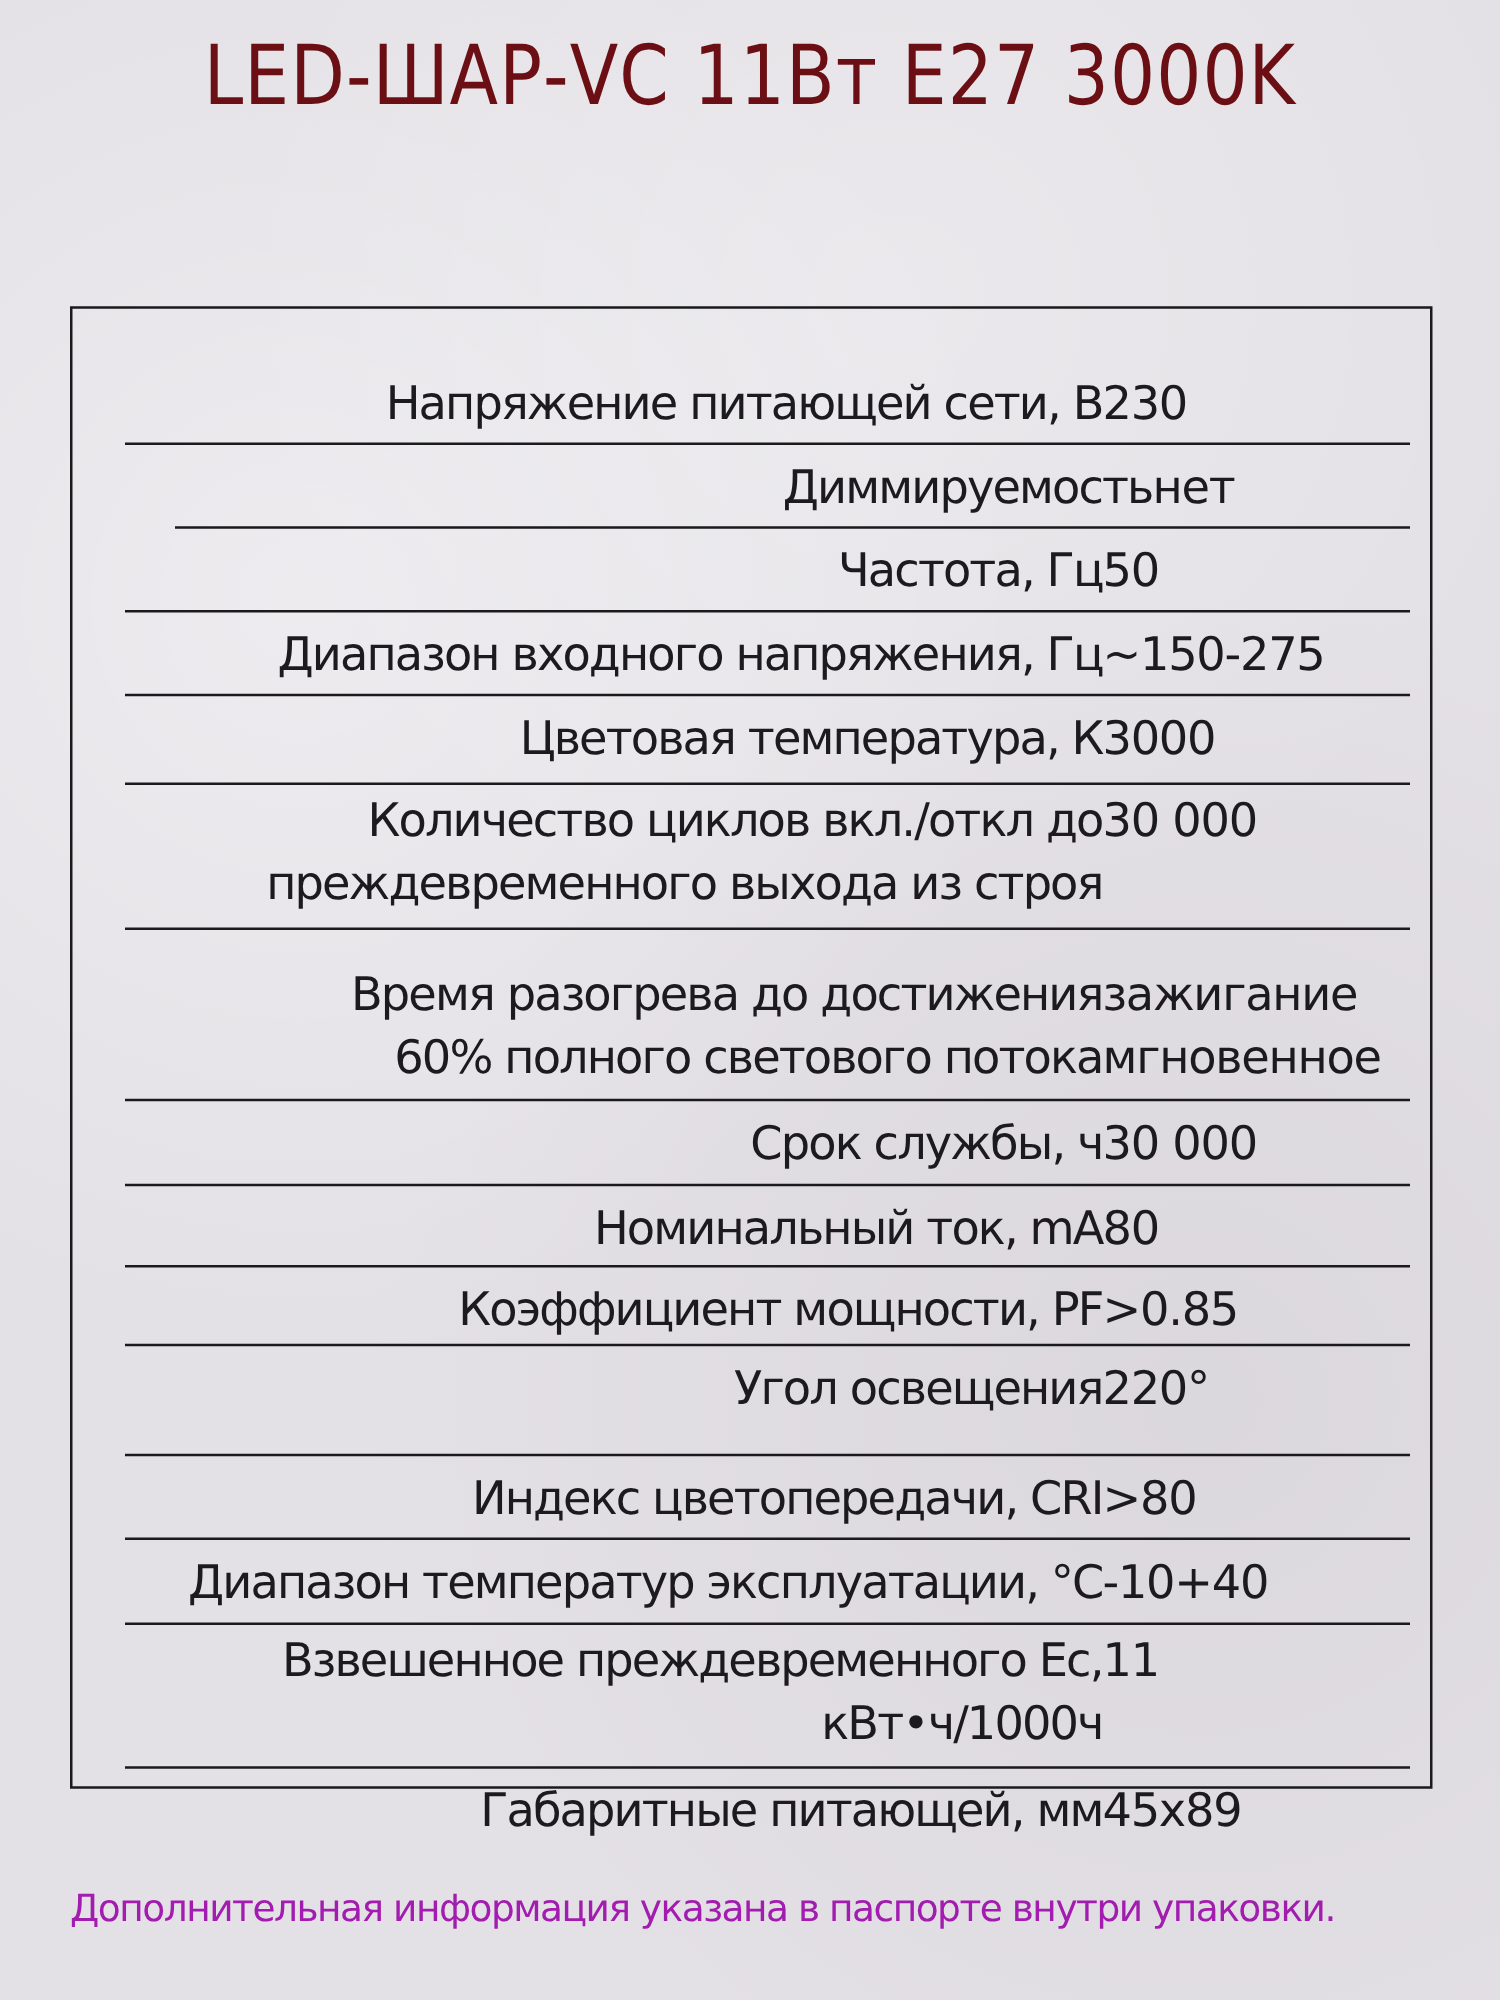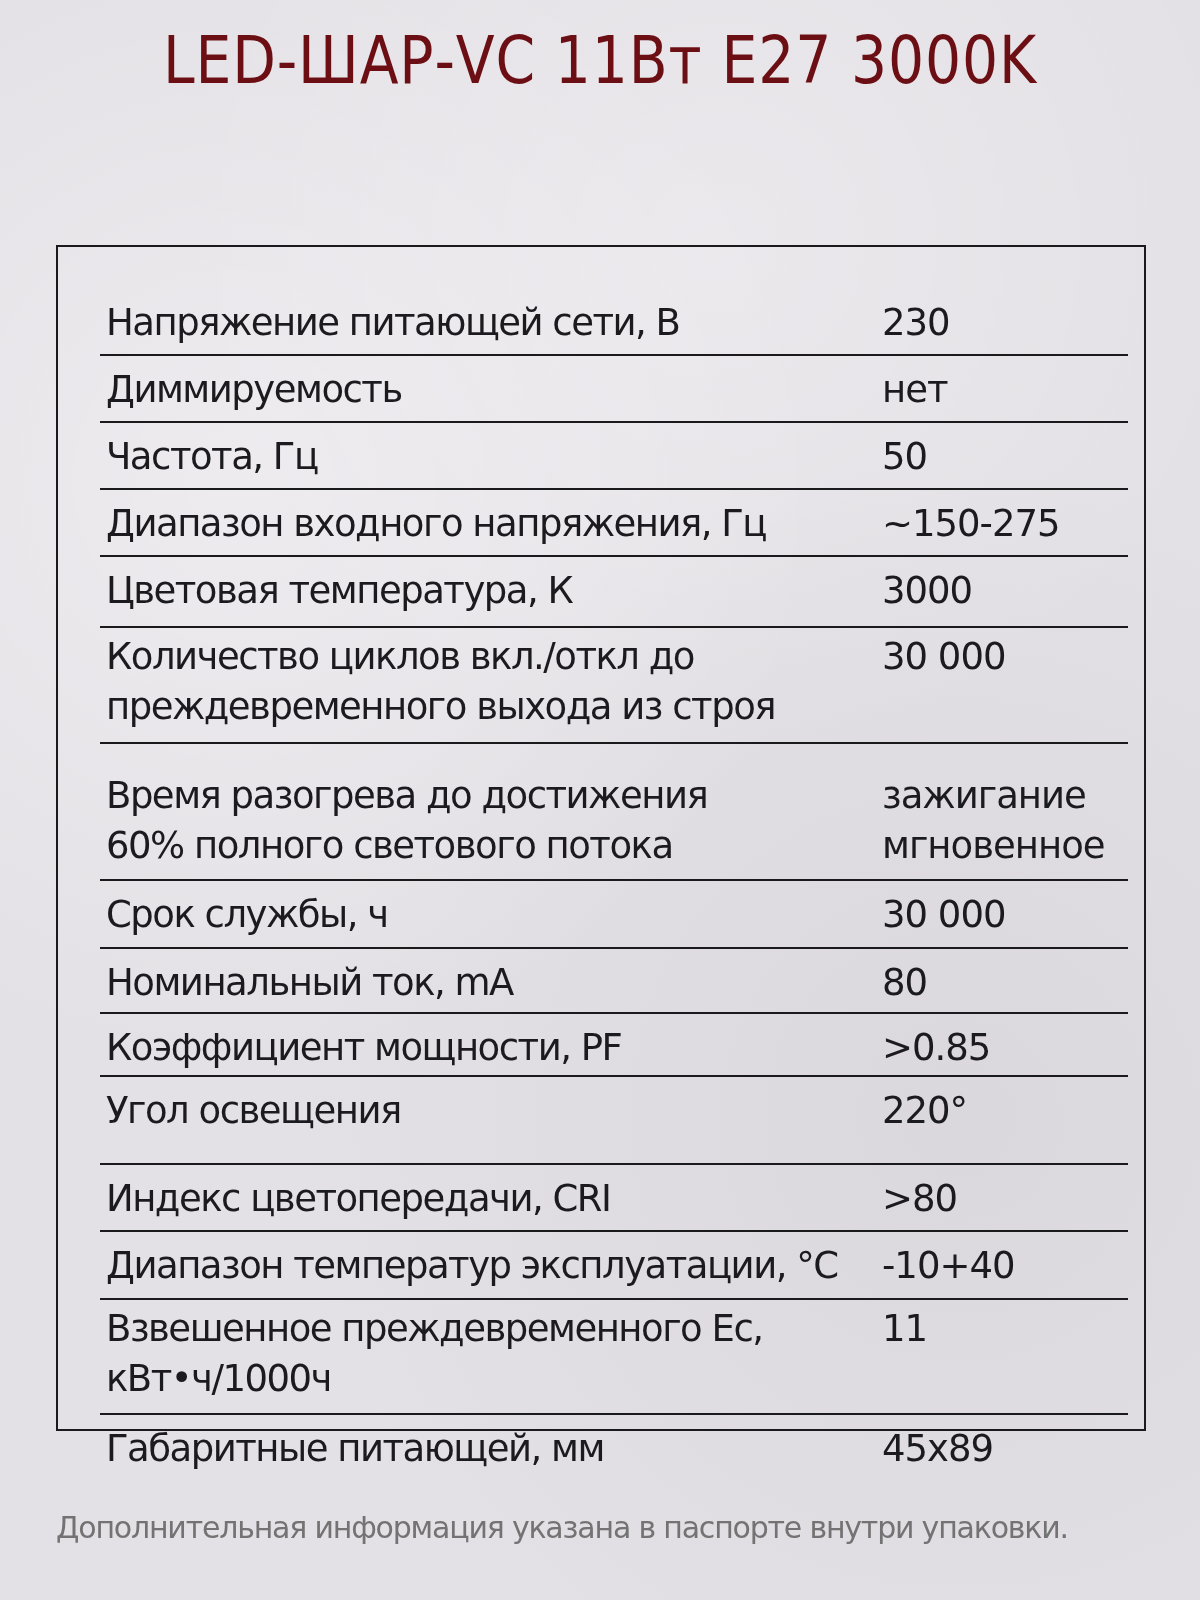--- a/index.html
+++ b/index.html
@@ -62,54 +62,55 @@
       font-size: 37px;
       line-height: 50px;
       white-space: nowrap;
       transform-origin: 0 50%;
     }
     .label {
       width: 782px;
       padding-left: 6px;
       box-sizing: border-box;
       letter-spacing: -1.5px;
+      text-align: right;
     }
     .value {
       flex: 1;
       letter-spacing: -1px;
     }
     .label span, .value span {
       display: block;
     }
     .footer {
       position: absolute;
       left: 56px;
       top: 1510px;
       font-size: 30px;
       letter-spacing: -1.2px;
       white-space: nowrap;
-      color: #737373;
+      color: #a21caf;
     }
   </style>
 </head>
 <body>
 
 <div class="title">LED-ШАР-VC 11Вт E27 3000K</div>
 
 <div class="spec-box">
   <div class="spec-table" id="spec-table">
       <div class="row" style="height: 67px; padding-top: 9px;">
         <div class="cell label">
           <span>Напряжение питающей сети, В</span>
         </div>
         <div class="cell value">
           <span>230</span>
         </div>
       </div>
-      <div class="row" style="height: 67px; padding-top: 9px;">
+      <div class="row" style="height: 67px; padding-top: 9px; margin-left: 40px;">
         <div class="cell label">
           <span>Диммируемость</span>
         </div>
         <div class="cell value">
           <span>нет</span>
         </div>
       </div>
       <div class="row" style="height: 67px; padding-top: 9px;">
         <div class="cell label">
           <span>Частота, Гц</span>

